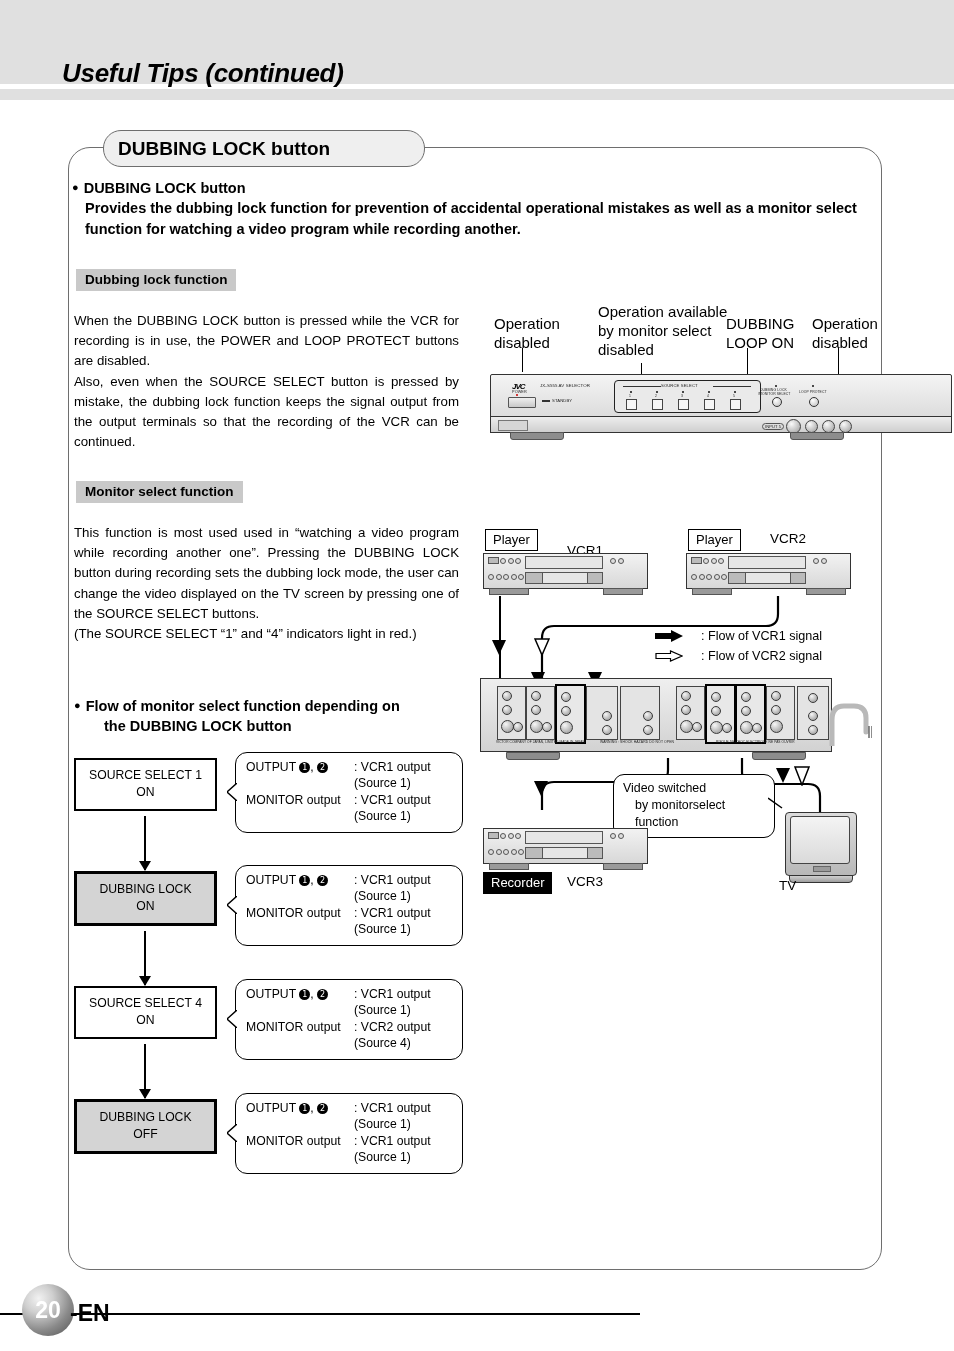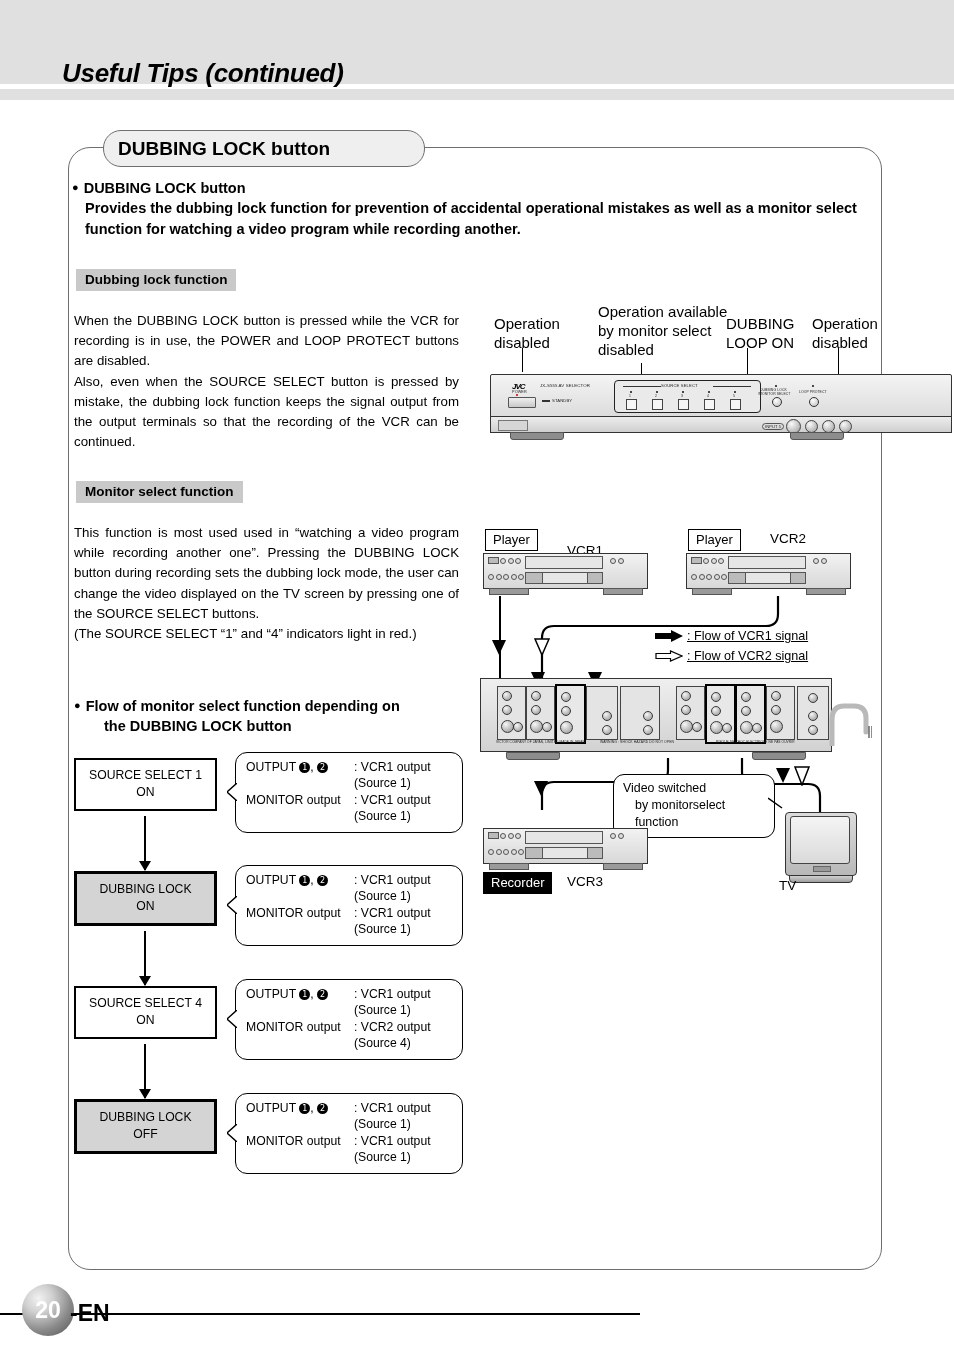--- a/index.html
+++ b/index.html
@@ -166,21 +166,21 @@
 
   .tagbox {
     position:absolute; border:1.4px solid #000; background:#fff;
     font-size:13px; padding:2px 7px 3px 7px; white-space:nowrap;
   }
   .tagbox.inv { background:#000; color:#fff; border-color:#000; }
   .devname { position:absolute; font-size:13.5px; white-space:nowrap; }
 
   
   #legend { position:absolute; left:655px; top:626px; font-size:12.6px; line-height:1.6; }
-  .legend-row { display:flex; align-items:center; gap:4px;text-decoration:underline; }
+  .legend-row { display:flex; align-items:center; gap:18px; }
 
   
   #av-rear { position:absolute; left:480px; top:678px; width:392px; height:82px; }
   .rear-body {
     position:absolute; left:0; top:0; width:352px; height:74px;
     border:1.4px solid #333; background:linear-gradient(#efefef,#d2d2d2);
     box-sizing:border-box;
   }
   .rear-bank { position:absolute; border:1.3px solid #444; background:#e4e4e4; }
   .rear-bank.hl { border:2.1px solid #000; background:#e8e8e8; }

